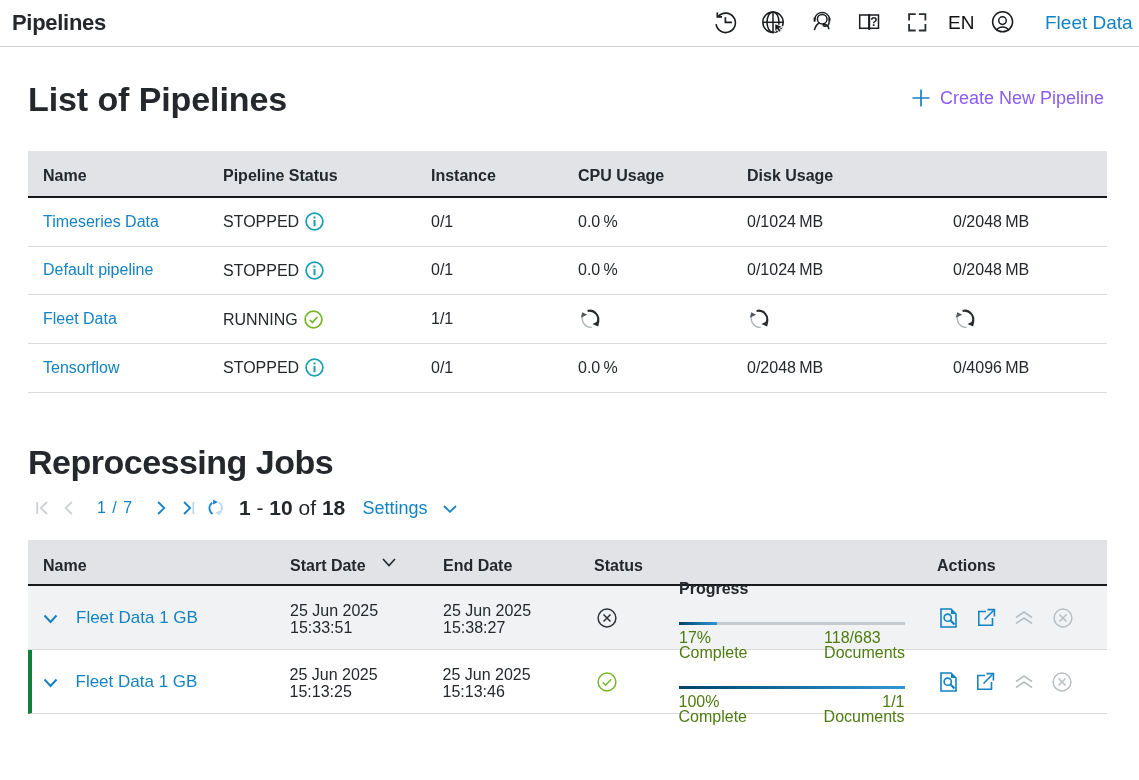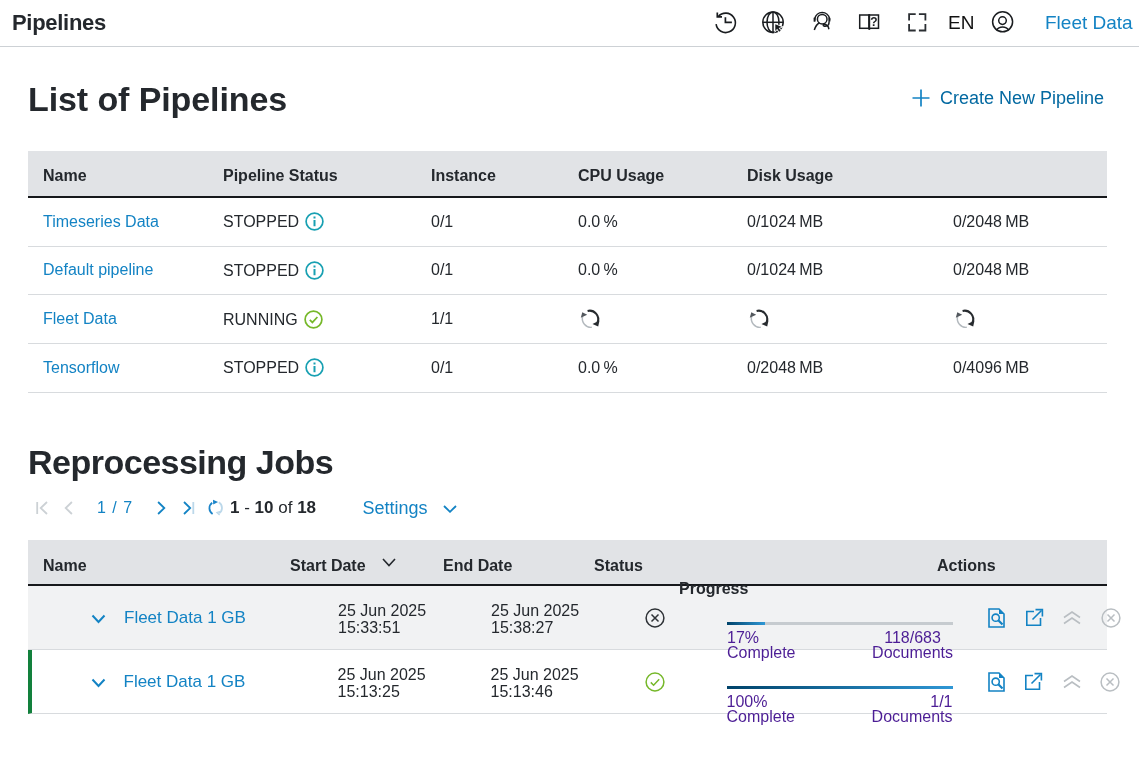--- a/index.html
+++ b/index.html
@@ -17,21 +17,21 @@
 .topbar .title { position:absolute; left:12px; top:10px; font-size:22px; font-weight:bold; letter-spacing:-0.3px; }
 .tbicon { position:absolute; top:10px; width:25px; height:25px; }
 .tb-en { position:absolute; left:948px; top:12px; font-size:19px; color:#111; }
 .tb-fleet { position:absolute; left:1045px; top:11.5px; font-size:19px; color:#1383c4; }
 
 
 .content { padding:0 28px; position:relative; }
 h1 { font-size:34px; font-weight:bold; letter-spacing:-0.5px; margin:0; line-height:34px; }
 .h1row { position:relative; height:104px; }
 .h1row h1 { position:absolute; left:0; top:35px; }
-.createnew { position:absolute; left:884px; top:40.5px; font-size:18px; color:#0369a1; white-space:nowrap; }
+.createnew { position:absolute; left:884px; top:40.5px; font-size:18px; color:#8b5cf6; white-space:nowrap; }
 .createnew svg { vertical-align:-3px; margin-right:10px; }
 
 
 .tbl { width:1079px; }
 .trow { display:flex; align-items:center; }
 .thead1 { height:47px; background:#e1e3e6; border-bottom:2.5px solid #16181b; font-weight:bold; padding-top:4px; }
 .trow1 { height:48.65px; border-bottom:1px solid #d8dbde; }
 .c { padding-left:15px; flex:none; }
 .t1c1 { width:180px; } .t1c2 { width:208px; } .t1c3 { width:147px; }
 .t1c4 { width:169px; } .t1c5 { width:206px; } .t1c6 { width:154px; }
@@ -40,29 +40,29 @@
 
 
 .h2row { margin-top:52px; }
 .para { font-size:17px; letter-spacing:0.28px; line-height:24px; margin-top:20px; }
 .pager { position:relative; height:30px; margin-top:15px; font-size:19px; }
 .pg { position:absolute; top:0; line-height:28px; }
 
 .thead2 { height:46.5px; background:#e1e3e6; border-bottom:2.5px solid #16181b; font-weight:bold; margin-top:16px; padding-top:8px; }
 .t2c1 { width:247px; } .t2c2 { width:153px; } .t2c3 { width:151px; }
 .t2c4 { width:85px; } .t2c5 { width:258px;margin-top:47px; } .t2c6 { width:170px; }
-.jrow { height:64px; border-bottom:1px solid #d8dbde;padding-left:48px; }
+.jrow { height:64px; border-bottom:1px solid #d8dbde; }
 .jgray { background:#f1f2f3; }
 .jgreen { border-left:4.5px solid #12803c; }
 .jgreen .c:first-child { padding-left:10.5px; width:242.5px; }
 .jname { font-size:17px; }
 .jname svg { margin-right:18px; vertical-align:-1px; }
 .jdate { font-size:16px; line-height:16.5px; position:relative; top:2px; }
 .stic { margin-left:3px; display:block; height:20px; }
-.prog { width:226px; color:#4c1d95; font-size:16px; }
+.prog { width:226px; color:#4d7c0f; font-size:16px; }
 .pbar { height:3.5px; background:#c6cbcf; margin-bottom:5px; position:relative; }
 .pfill { position:absolute; left:0; top:0; bottom:0; background:linear-gradient(to right,#00436a,#2f97d5); }
 .ptxt { display:flex; justify-content:space-between; line-height:15px; }
 .acticons { display:flex; align-items:center; gap:18.5px; padding-left:2px; }
 .acticons svg { display:block; }
 </style>
 </head>
 <body>
 
 <div class="topbar">
@@ -224,21 +224,21 @@
           <path d="M1 1 L7.2 7 L1 13" stroke="#1383c4"></path>
           <path d="M10.3 1 V13" stroke="#bcd8ea"></path>
         </g>
       </svg>
     <svg class="pg" style="left:179px;top:5px" width="18" height="18" viewBox="0 0 18 18">
         <path d="M5.6 14.9 A6.7 6.7 0 0 1 5.2 3.8" fill="none" stroke="#1b84c8" stroke-width="1.8"></path>
         <path d="M6.0 0.8 L11.1 2.9 L6.2 5.6 Z" fill="#1b84c8"></path>
         <path d="M11.8 3.2 A6.7 6.7 0 0 1 12.2 14.3" fill="none" stroke="#bcd8ea" stroke-width="1.8"></path>
         <path d="M12.6 15.9 L10.0 13.5 L13.6 12.4" fill="none" stroke="#bcd8ea" stroke-width="1.4"></path>
       </svg>
-    <span class="pg" style="left:202px;font-size:17px"><b>1</b> - <b>10</b> of <b>18</b></span>
+    <span class="pg" style="left:211px;font-size:21px"><b>1</b> - <b>10</b> of <b>18</b></span>
     <span class="pg blue" style="left:334.5px;font-size:18px">Settings</span>
     <svg class="pg" style="left:414.5px;top:11.5px" width="14" height="8" viewBox="0 0 14 8">
         <path d="M1 1 L7 6.8 L13 1" fill="none" stroke="#1383c4" stroke-width="1.8"></path>
       </svg>
   </div>
 
   <div class="tbl fs16">
     <div class="trow thead2">
       <div class="c t2c1">Name</div>
       <div class="c t2c2">Start Date <svg width="16" height="12" viewBox="0 0 16 12" style="vertical-align:3px;margin-left:11px">
@@ -262,21 +262,21 @@
               <path d="M6.5 6.5 L13.5 13.5 M13.5 6.5 L6.5 13.5" stroke="#2e3236" stroke-width="1.5"></path>
             </svg></span>
         </div>
       <div class="c t2c5">
           <div class="prog">
             <div class="pbar">
               <div class="pfill" style="width:38px"></div>
             </div>
             <div class="ptxt">
               <span>17%<br>Complete</span>
-              <span style="text-align:center">118/683<br>Documents</span>
+              <span style="text-align:left">118/683<br>Documents</span>
             </div>
           </div>
         </div>
       <div class="c t2c6">
           <div class="acticons">
         <svg width="19" height="20" viewBox="0 0 19 20">
               <path d="M2 1 H12 L17 6 V19 H2 Z" fill="none" stroke="#1383c4" stroke-width="1.6"></path>
               <path d="M12 1 V6 H17" fill="#1383c4"></path>
               <circle cx="8.7" cy="9.7" r="3.6" fill="none" stroke="#1383c4" stroke-width="1.6"></circle>
               <path d="M11.3 12.3 L15.5 16.5" stroke="#1383c4" stroke-width="2.2"></path>

